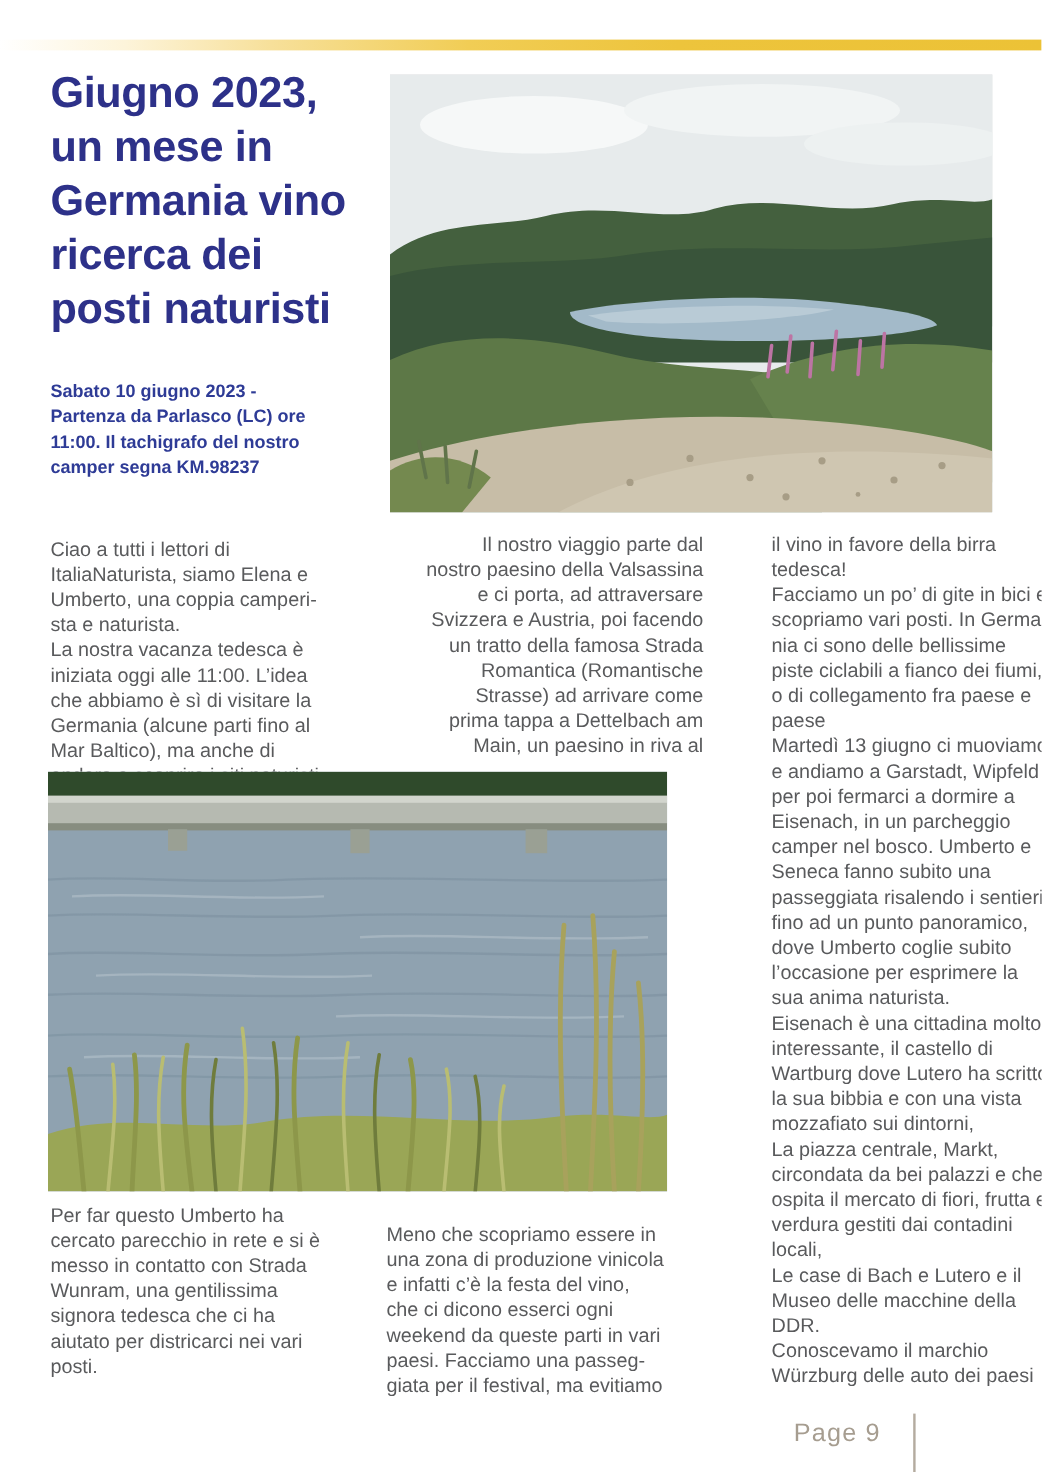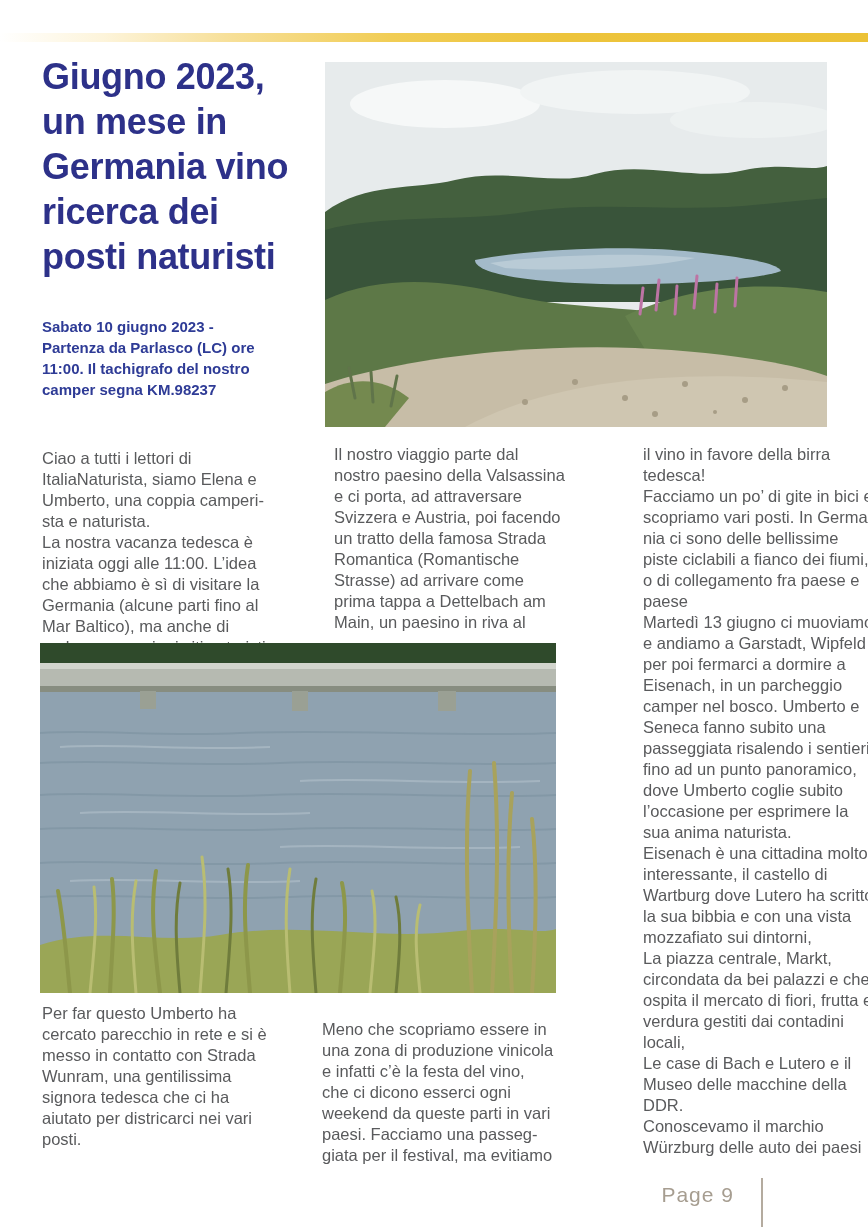--- a/index.html
+++ b/index.html
@@ -23,21 +23,21 @@
   .lead {
     position:absolute; left:42px; top:316px; width:276px;
     color:#2e3b96; font-weight:700; 
     font-size:15px; line-height:21px; white-space:pre-line;
   }
   .col {
     position:absolute; color:#595a5c;
     font-size:16.5px; line-height:21px; white-space:pre-line;
   }
   #col-left   { left:42px;  top:404px;  width:276px;margin-top:44px; }
-  #col-mid    { left:334px; top:444px;  width:266px; }
+  #col-mid    { left:320px; top:444px;  width:266px;text-align:right; }
   #col-right  { left:622px; top:444px;  width:262px;margin-left:21px; }
   #col-bleft  { left:42px;  top:1003px; width:278px; }
   #col-bmid   { left:322px; top:1003px; width:268px;margin-top:16px; }
   .italic { }
   .photo { position:absolute; overflow:hidden; background:#dfe3e4; }
   #photo1 { left:325px; top:62px;  width:502px; height:365px; }
   #photo2 { left:40px;  top:643px; width:516px; height:350px; }
   .photo svg { display:block; width:100%; height:100%; }
   .footer-page {
     position:absolute; left:608px; top:1183px; width:126px;

